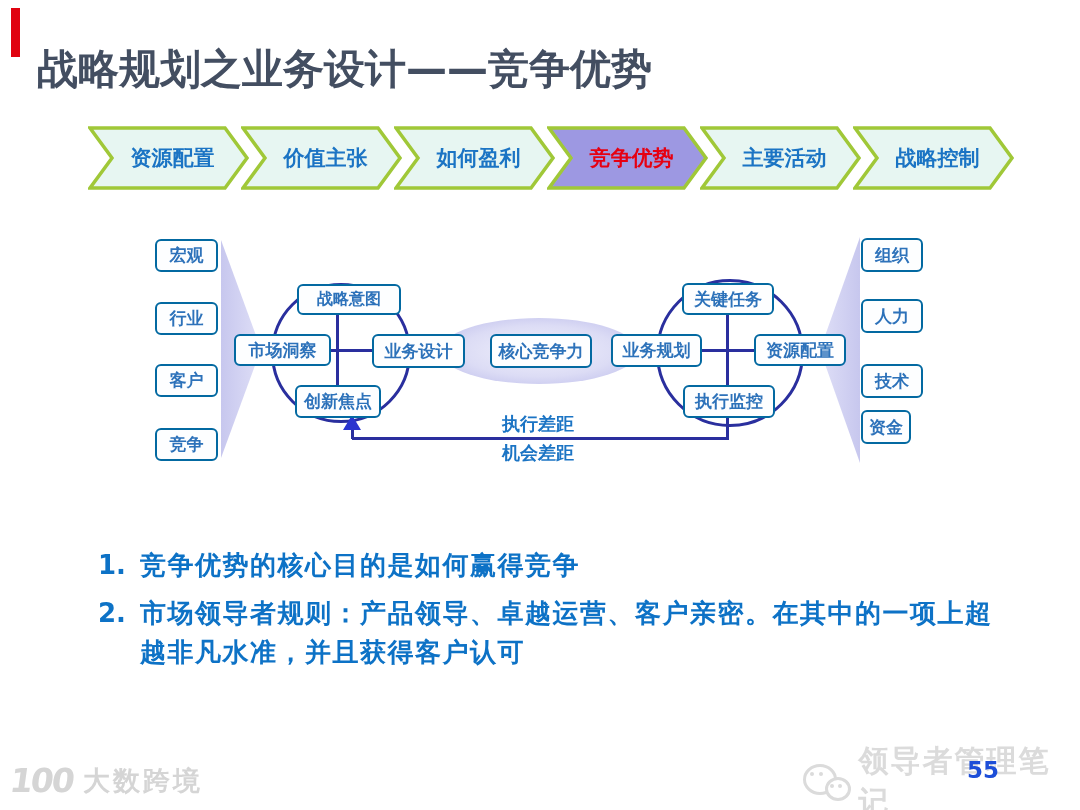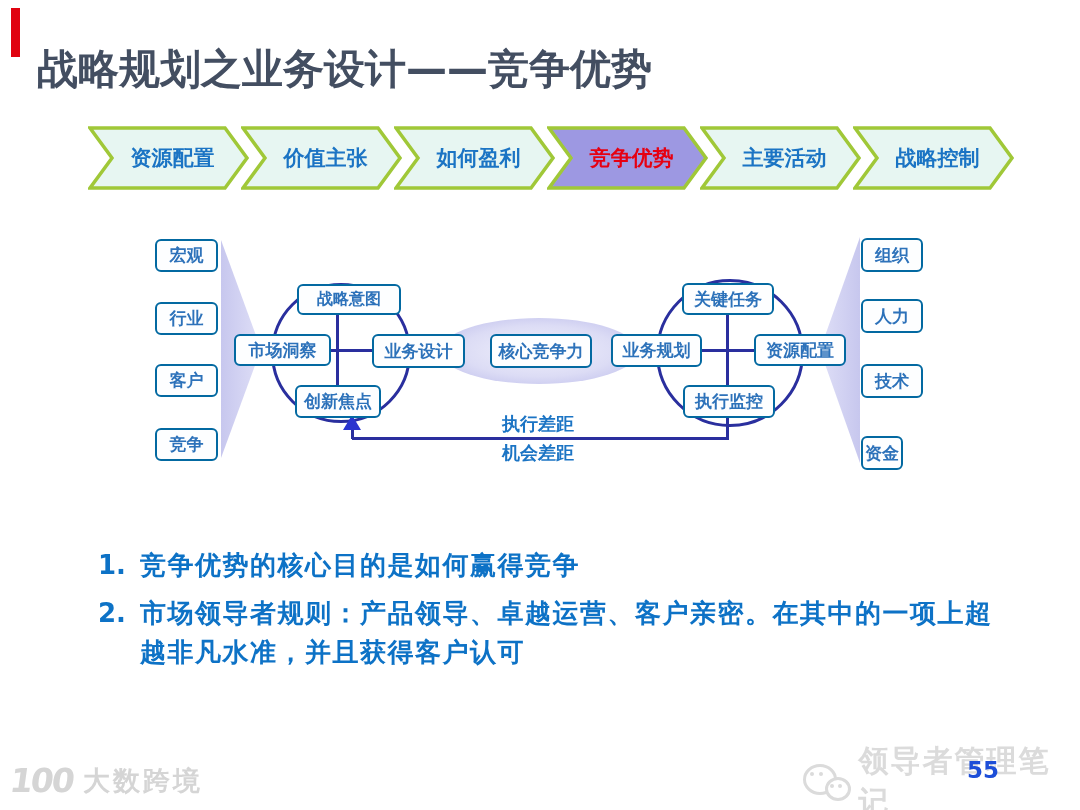--- a/index.html
+++ b/index.html
@@ -129,21 +129,21 @@
   <div class="dbox" style="left:490px;top:334px;width:102px;height:34px">核心竞争力</div>
 
   <div class="dbox" style="left:682px;top:283px;width:92px;height:32px">关键任务</div>
   <div class="dbox" style="left:611px;top:334px;width:91px;height:33px">业务规划</div>
   <div class="dbox" style="left:754px;top:334px;width:92px;height:32px">资源配置</div>
   <div class="dbox" style="left:683px;top:385px;width:92px;height:33px">执行监控</div>
 
   <div class="dbox" style="left:861px;top:238px;width:62px;height:34px">组织</div>
   <div class="dbox" style="left:861px;top:299px;width:62px;height:34px">人力</div>
   <div class="dbox" style="left:861px;top:364px;width:62px;height:34px">技术</div>
-  <div class="dbox" style="left:861px;top:436px;width:42px;height:34px">资金</div>
+  <div class="dbox" style="left:861px;top:410px;width:50px;height:34px">资金</div>
 
   <div class="gap-label" style="left:458px;top:441px">机会差距</div>
   <div class="gap-label" style="left:458px;top:412px">执行差距</div>
 
   <div class="notes">
     <div class="note-item">
       <span class="note-num">1.</span>
       <span class="note-text">竞争优势的核心目的是如何赢得竞争</span>
     </div>
     <div class="note-item">

